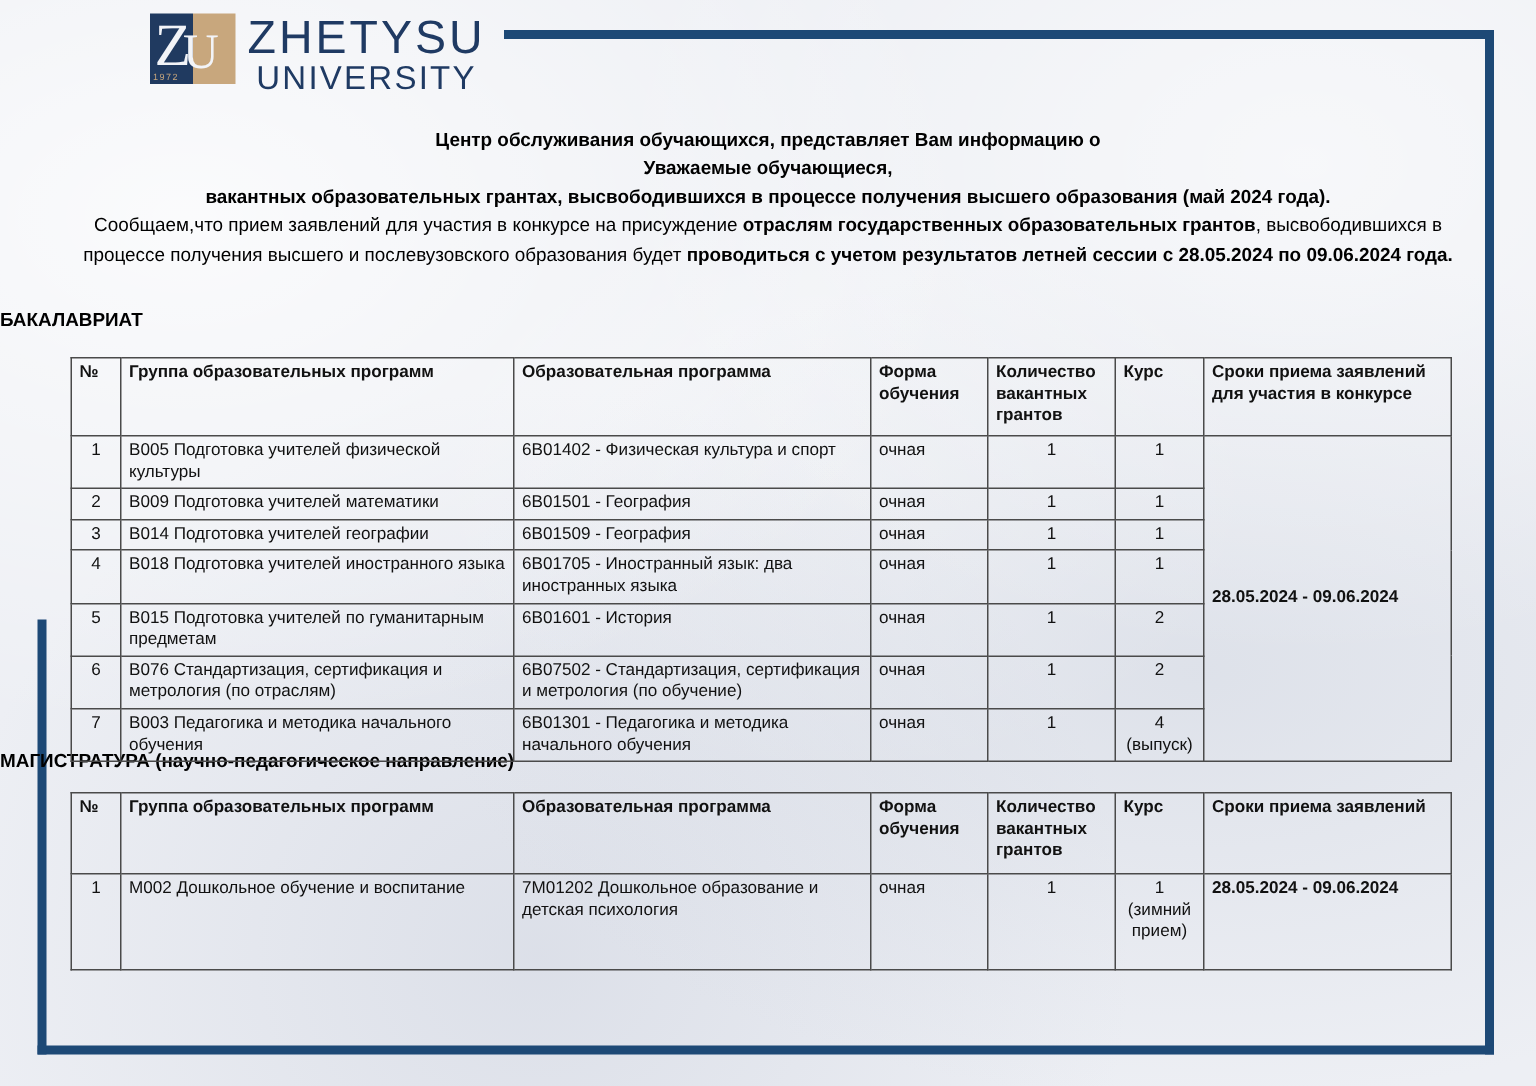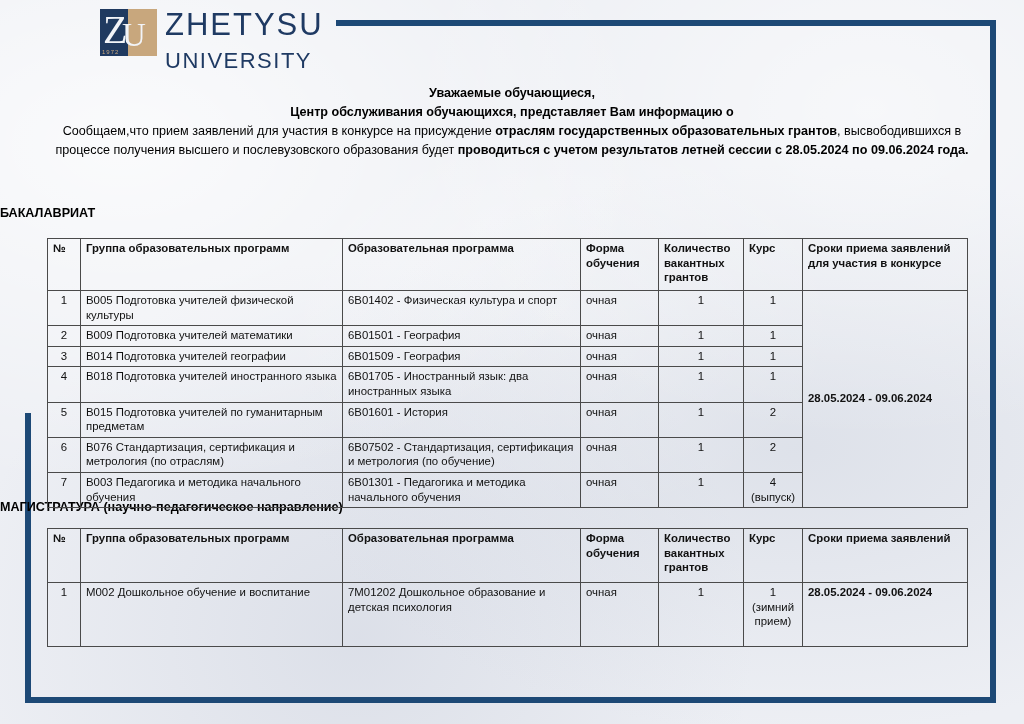--- a/index.html
+++ b/index.html
@@ -22,21 +22,21 @@
   #frame-left{left:25px;top:413px;width:6px;height:290px;}
 
   
   #logo{position:absolute;left:100px;top:9px;display:flex;align-items:flex-start;}
   #logo-mark{position:relative;width:57px;height:47px;background:linear-gradient(to right,#203a60 50%,#c8a77d 50%);flex:0 0 auto;}
   #logo-z{position:absolute;left:3px;top:-3px;font-family:"Liberation Serif",serif;font-size:40px;color:#f2f4f8;}
   #logo-u{position:absolute;left:22px;top:8px;font-family:"Liberation Serif",serif;font-size:33px;color:#f2f4f8;}
   #logo-year{position:absolute;left:2px;bottom:1px;font-size:6px;color:#c8a77d;letter-spacing:1px;}
   #wordmark{margin-left:8px;font-family:Liberation Sans, sans-serif;color:#1f3a63;line-height:1;}
   #wordmark-line1{font-size:31px;letter-spacing:2px;}
-  #wordmark-line2{font-size:22px;letter-spacing:1.5px;margin-top:10px;}
+  #wordmark-line2{font-size:22px;letter-spacing:1.5px;margin-top:1px;text-align:center;}
 
   
   #announcement{position:absolute;left:42px;top:84px;width:940px;text-align:center;font-size:12.6px;line-height:1.52;color:#000;}
   #announcement .line{display:block;}
   .b{font-weight:bold;}
 
   .section-title{position:absolute;left:0;width:1024px;text-align:left;font-weight:bold;font-size:12.6px;color:#000;}
   #bachelor-title{top:206px;}
   #master-title{top:500px;}
 
@@ -69,22 +69,23 @@
     <span id="logo-u">U</span>
     <span id="logo-year">1972</span>
   </div>
   <div id="wordmark">
     <div id="wordmark-line1">ZHETYSU</div>
     <div id="wordmark-line2">UNIVERSITY</div>
   </div>
 </div>
 
 <div id="announcement">
+    <span class="line"><span class="b">Центр обслуживания обучающихся, представляет Вам информацию о</span></span>
     <span class="line"><span class="b">Уважаемые обучающиеся,</span></span>
-    <span class="line"><span class="b">Центр обслуживания обучающихся, представляет Вам информацию о</span></span>
+    <span class="line"><span class="b">вакантных образовательных грантах, высвободившихся в процессе получения высшего образования (май 2024 года).</span></span>
     <span class="line"><span>Сообщаем,что прием заявлений для участия в конкурсе на присуждение </span><span class="b">отраслям государственных образовательных грантов</span><span>, высвободившихся в процессе получения высшего и послевузовского образования будет </span><span class="b">проводиться с учетом результатов летней сессии с 28.05.2024 по 09.06.2024 года.</span></span>
   </div>
 
 <div class="section-title" id="bachelor-title">БАКАЛАВРИАТ</div>
 <div class="section-title" id="master-title">МАГИСТРАТУРА (научно-педагогическое направление)</div>
 
 <table class="grants" id="bachelor-table">
   <colgroup>
     <col style="width:33px">
       <col style="width:262px">

